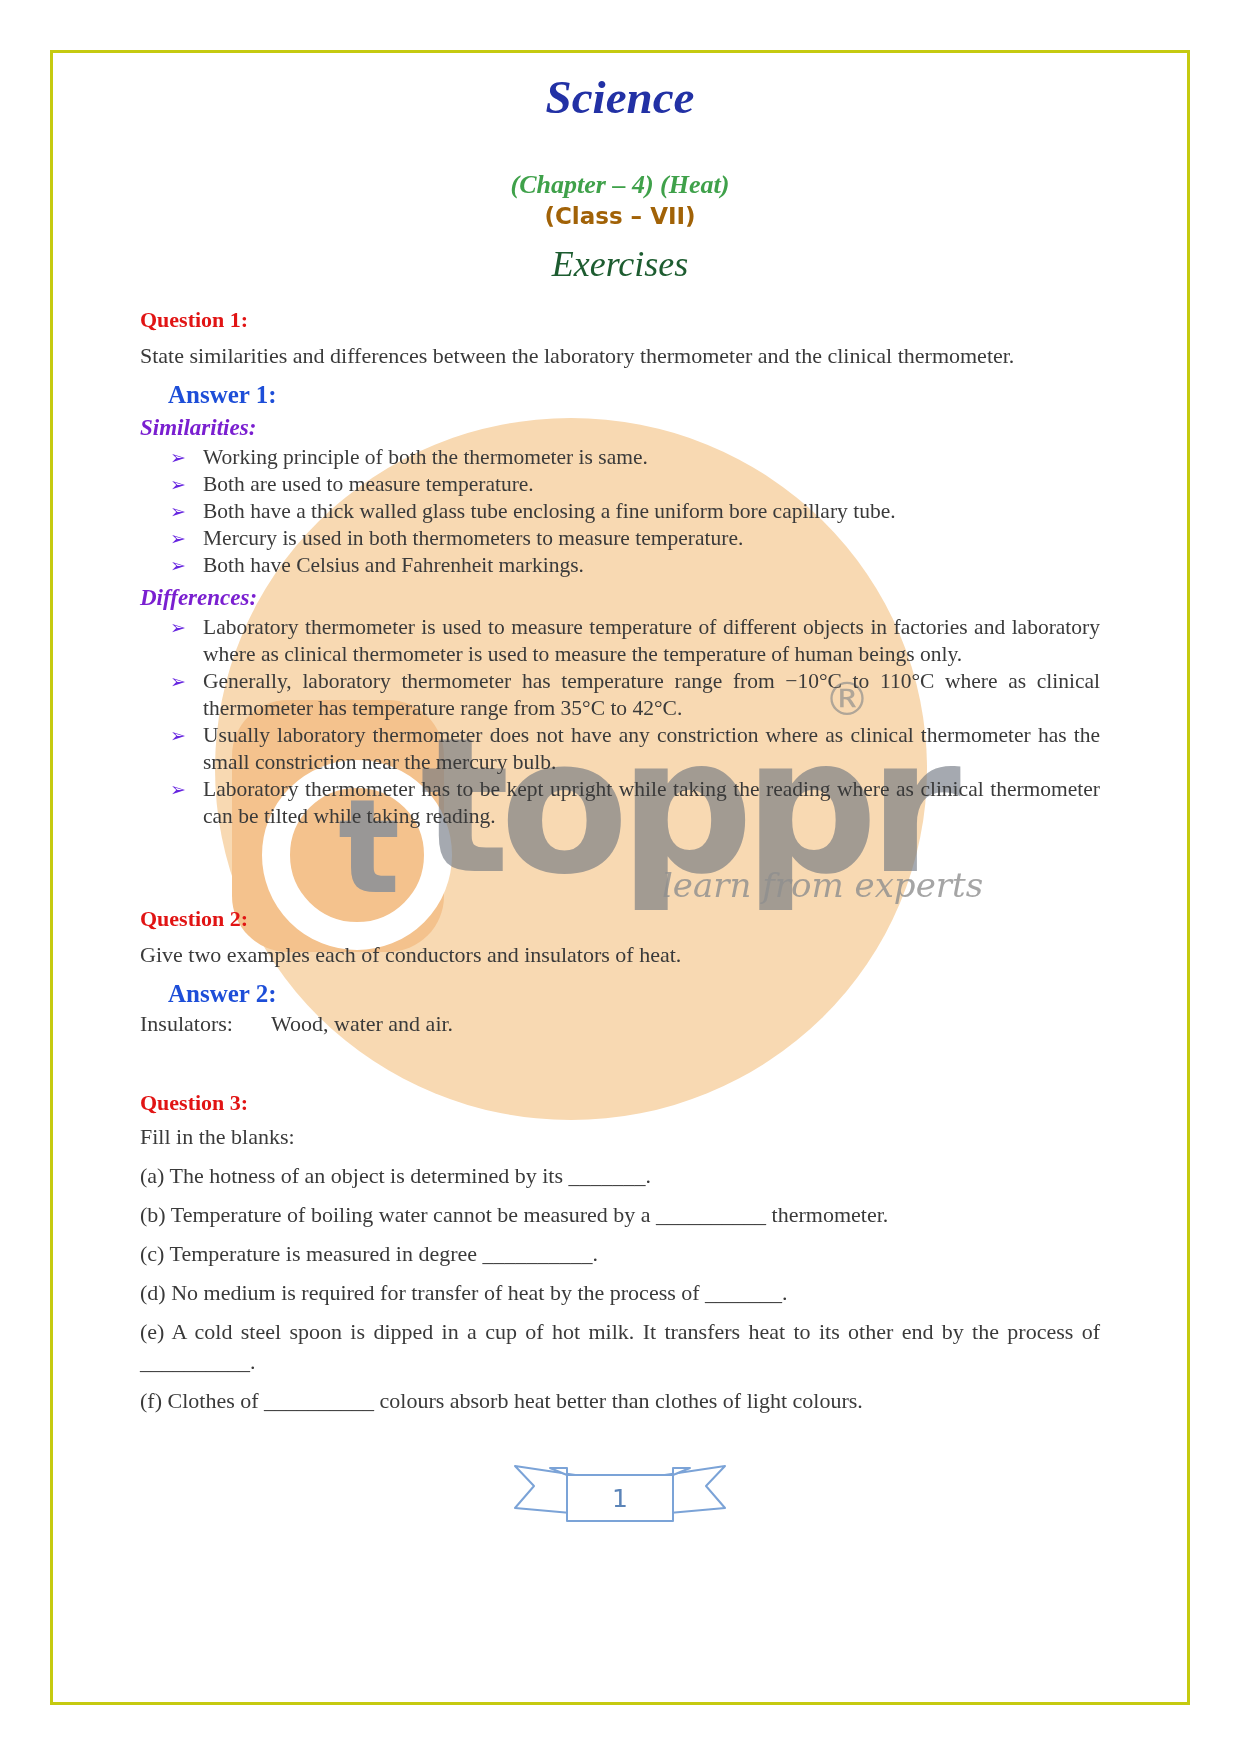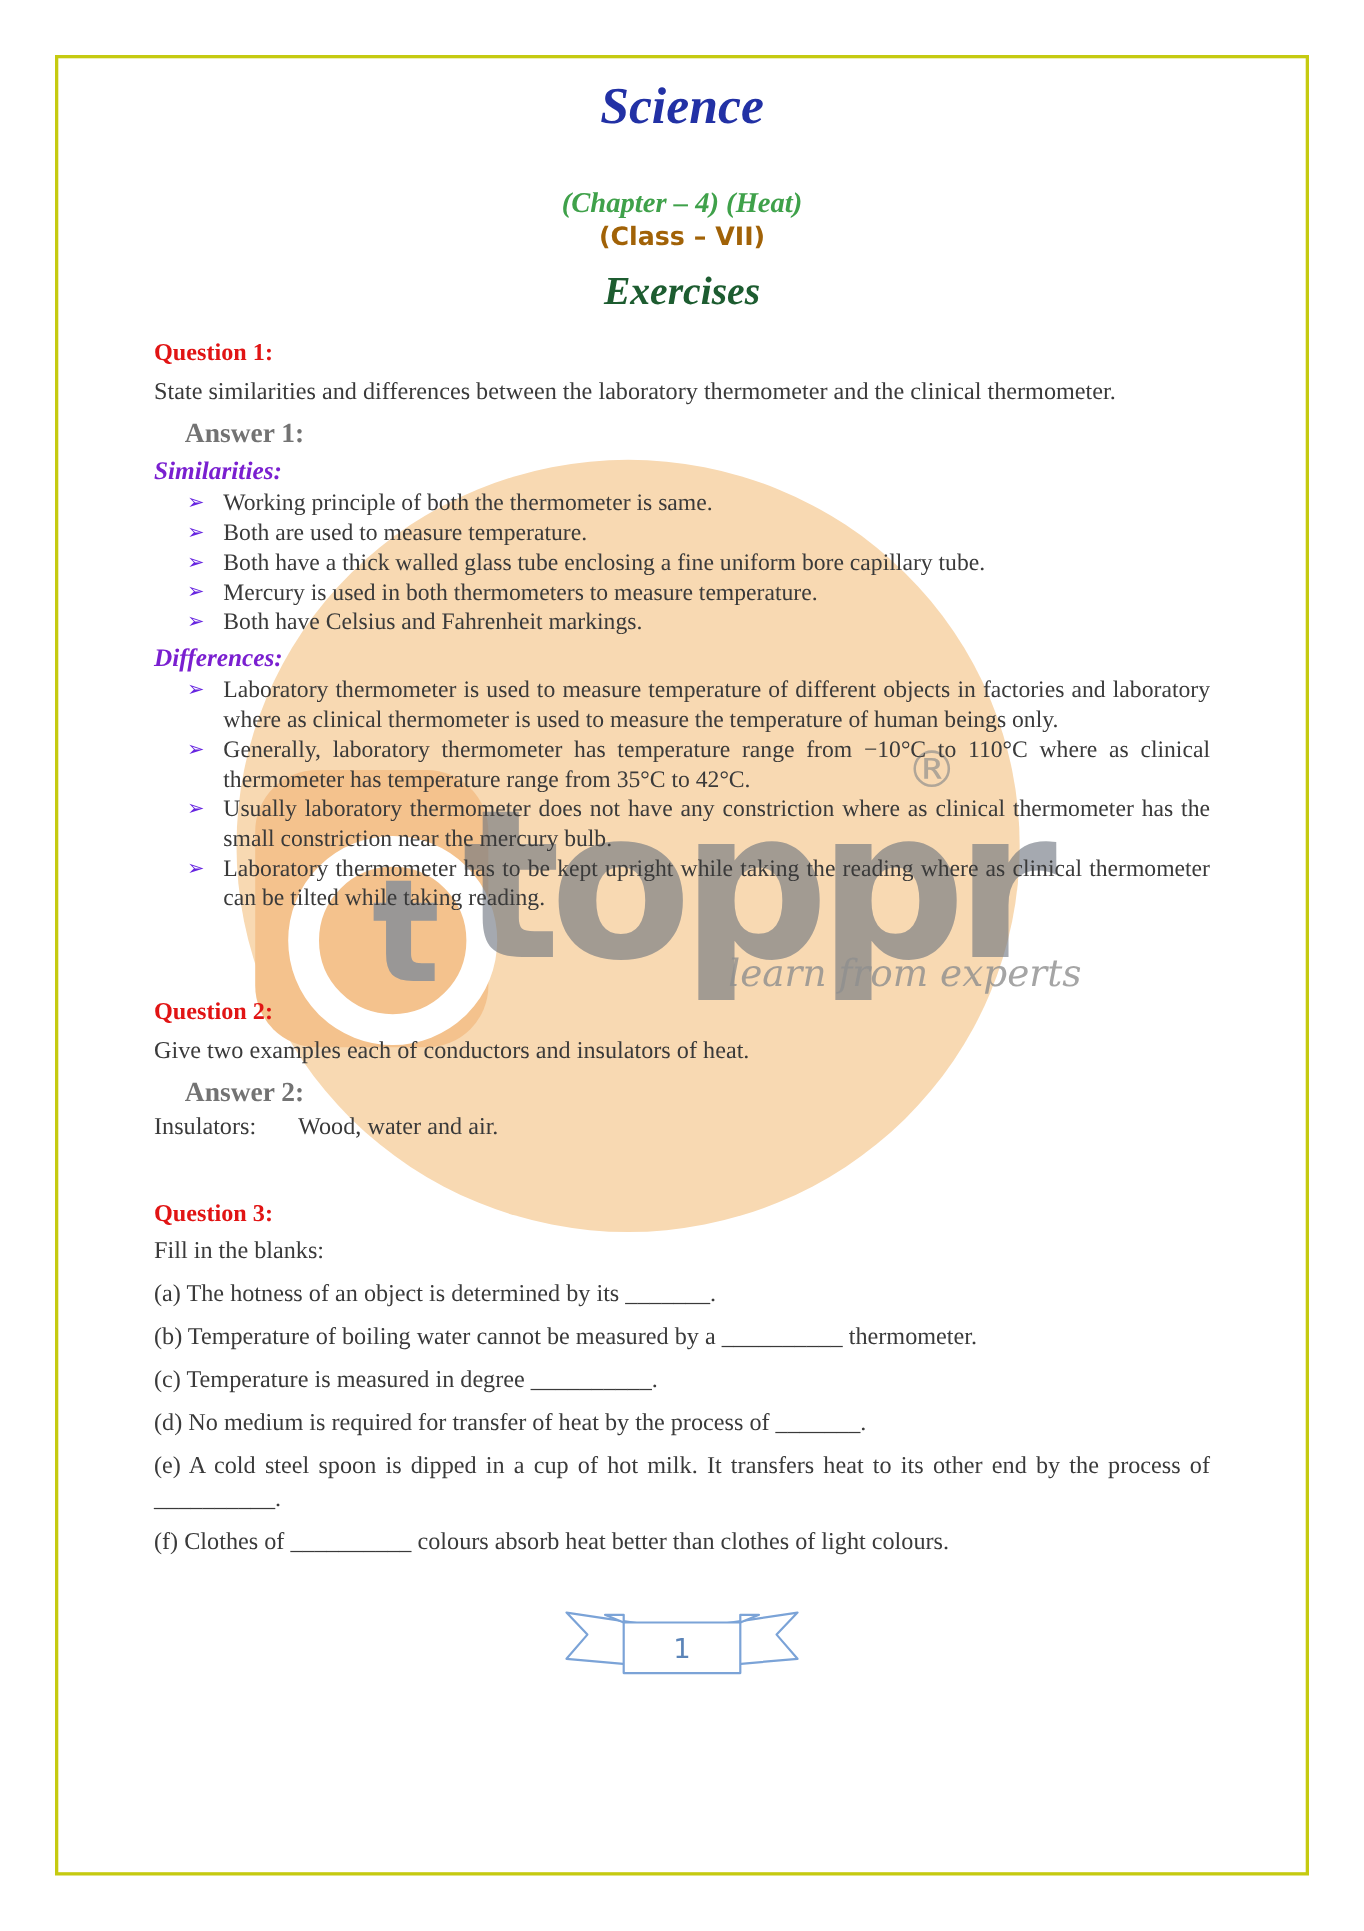--- a/index.html
+++ b/index.html
@@ -53,26 +53,26 @@
   }
   .chapter-line {
     margin:46px 0 0 0; font-size:26px; font-weight:bold; font-style:italic;
     color:#3fa14a;
   }
   .class-line {
     margin:3px 0 0 0; font-size:23px; font-weight:bold;
     font-family:"DejaVu Sans","Liberation Sans",sans-serif; color:#a16207;
   }
   .exercises-title {
-    margin:16px 0 0 0; font-size:36px; line-height:1.1; font-weight:bold;
+    margin:16px 0 0 0; font-size:36px; line-height:1.1; font-weight:normal;
     font-style:italic; color:#1d5c30;
   }
   .q-label { margin:22px 0 0 0; font-size:22px; font-weight:bold; color:#e11414; }
   .q-text  { margin:6px 0 0 0; font-size:22px; line-height:34px; text-align:justify; }
-  .a-label { margin:8px 0 0 28px; font-size:25px; font-weight:bold; color:#737373; }
+  .a-label { margin:8px 0 0 28px; font-size:25px; font-weight:bold; color:#1d4ed8; }
   .subhead {
     margin:6px 0 0 0; font-size:23px; font-style:italic; font-weight:600;
     color:#7a1fd0;
   }
   ul.arrow-list { list-style:none; margin:3px 0 0 0; padding:0 0 0 30px; }
   ul.arrow-list li { display:flex; font-size:21.5px; line-height:27px; }
   ul.arrow-list .mk {
     flex:0 0 33px; color:#6725e0; font-family:"DejaVu Sans",sans-serif;
     font-size:19px; line-height:27px;
   }

